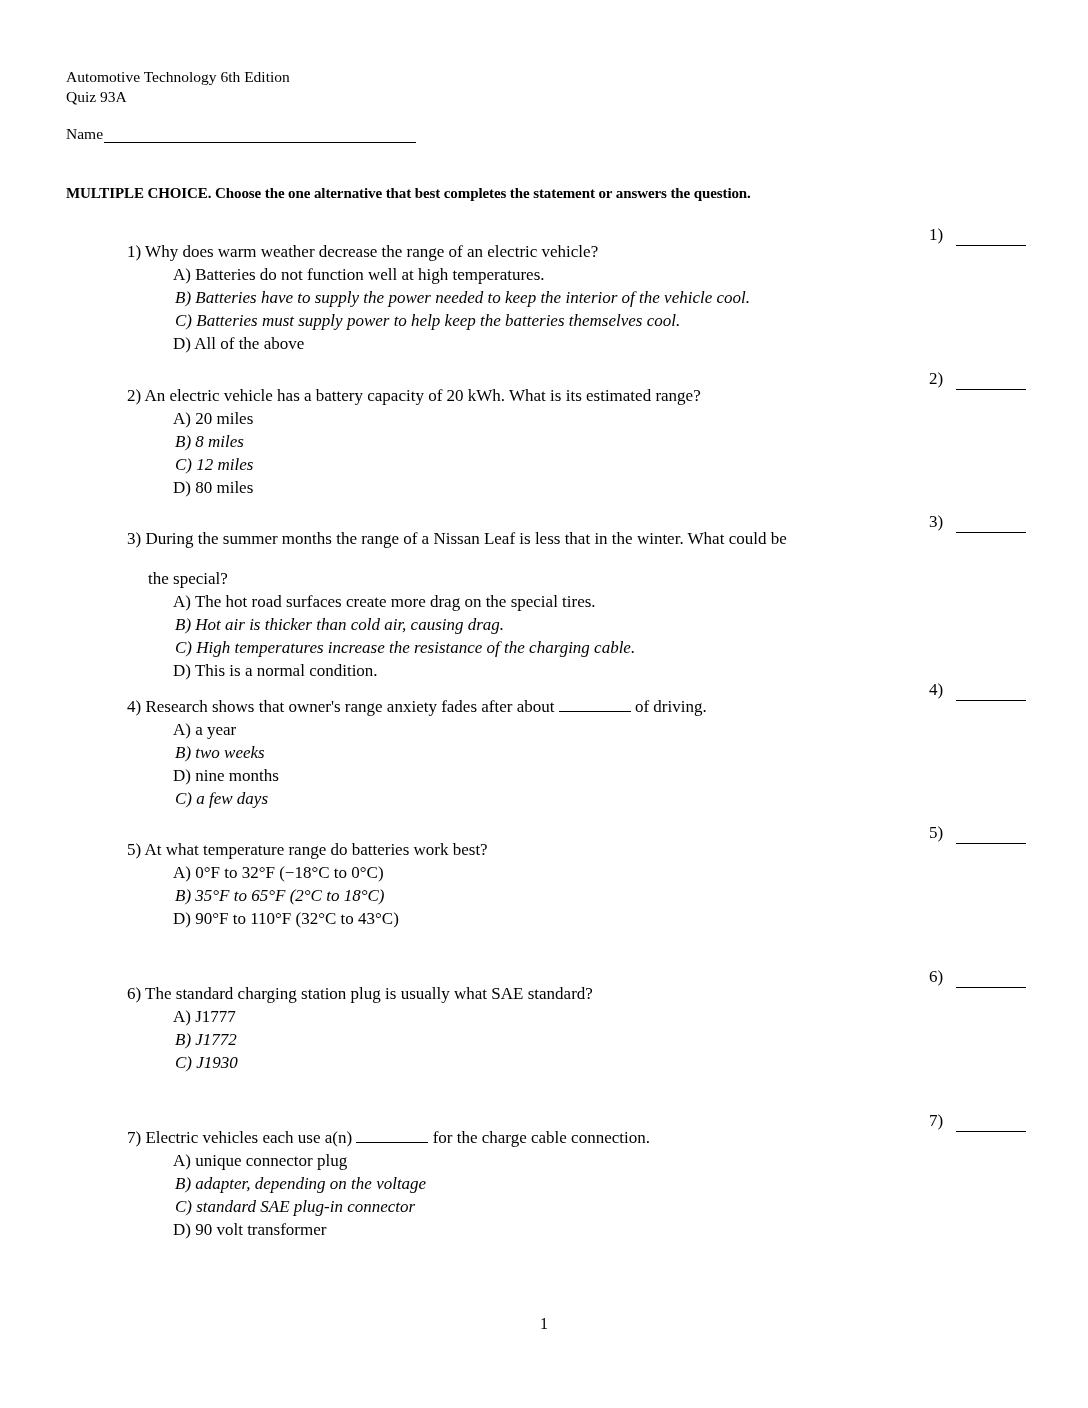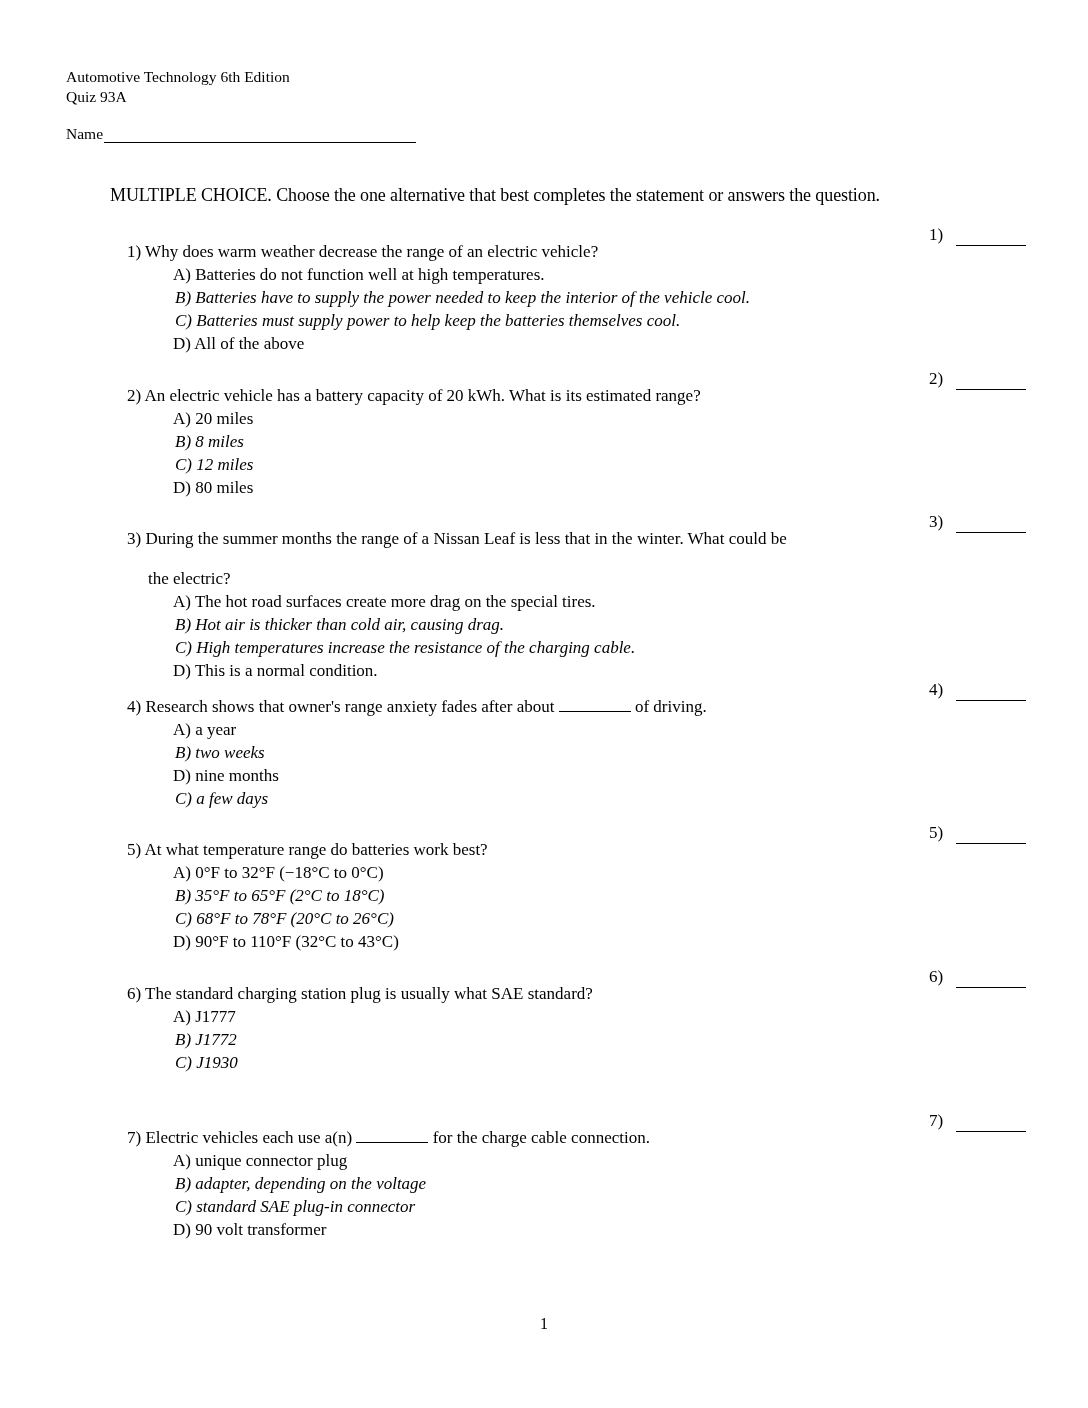--- a/index.html
+++ b/index.html
@@ -3,21 +3,21 @@
   <meta charset="utf-8">
   <style>
     html, body { margin: 0; padding: 0; background: #ffffff; }
     body {
       width: 1088px; height: 1408px; position: relative; overflow: hidden;
       font-family: "Liberation Serif", "DejaVu Serif", serif; color: #000;
     }
     .header { position: absolute; left: 66px; top: 67px; font-size: 15.5px; line-height: 20px; }
     .name-row { position: absolute; left: 66px; top: 125px; font-size: 15.5px; display: flex; align-items: flex-end; }
     .name-line { display: inline-block; width: 312px; border-bottom: 1px solid #000; height: 16px; margin-left: 1px; }
-    .instructions { position: absolute; left: 66px; top: 185px; font-size: 18px; font-weight: normal; letter-spacing: -0.1px; margin-left: 44px; }
+    .instructions { position: absolute; left: 66px; top: 185px; font-size: 15px; font-weight: bold; letter-spacing: -0.1px; }
     .question { position: absolute; left: 127px; width: 900px; font-size: 17px; line-height: 23px; }
     .q-stem { display: block; width: 770px; margin-top: 17px; }
     .q-stem .indent { padding-left: 21px; }
     .choice { display: block; padding-left: 46px; }
     .choice.b, .choice.c { padding-left: 48px; font-style: italic; }
     .answer-slot { position: absolute; left: 802px; top: 0; display: flex; align-items: flex-end; }
     .answer-num { width: 26px; text-align: left; }
     .answer-line { display: inline-block; width: 70px; border-bottom: 1.5px solid #000; height: 18px; margin-left: 1px; }
     .blank { display: inline-block; width: 72px; border-bottom: 1px solid #000; height: 14px; vertical-align: baseline; }
     .page-num { position: absolute; left: 0; width: 1088px; top: 1315px; text-align: center; font-size: 16px; }
@@ -56,21 +56,21 @@
   <span class="choice c">C) 12 miles</span>
   <span class="choice d">D) 80 miles</span>
   <div class="answer-slot">
     <span class="answer-num">2)</span>
     <span class="answer-line"></span>
   </div>
 </div>
 
 <div class="question" style="top:510px;">
   <span class="q-stem">3) During the summer months the range of a Nissan Leaf is less that in the winter. What could be</span>
-  <span class="q-stem"><span class="indent">the electric?</span></span>
+  <span class="q-stem"><span class="indent">the special?</span></span>
   <span class="choice a">A) The hot road surfaces create more drag on the special tires.</span>
   <span class="choice b">B) Hot air is thicker than cold air, causing drag.</span>
   <span class="choice c">C) High temperatures increase the resistance of the charging cable.</span>
   <span class="choice d">D) This is a normal condition.</span>
   <div class="answer-slot">
     <span class="answer-num">3)</span>
     <span class="answer-line"></span>
   </div>
 </div>
 
@@ -83,21 +83,20 @@
   <div class="answer-slot">
     <span class="answer-num">4)</span>
     <span class="answer-line"></span>
   </div>
 </div>
 
 <div class="question" style="top:821px;">
   <span class="q-stem">5) At what temperature range do batteries work best?</span>
   <span class="choice a">A) 0°F to 32°F (−18°C to 0°C)</span>
   <span class="choice b">B) 35°F to 65°F (2°C to 18°C)</span>
-  <span class="choice c">C) 68°F to 78°F (20°C to 26°C)</span>
   <span class="choice d">D) 90°F to 110°F (32°C to 43°C)</span>
   <div class="answer-slot">
     <span class="answer-num">5)</span>
     <span class="answer-line"></span>
   </div>
 </div>
 
 <div class="question" style="top:965px;">
   <span class="q-stem">6) The standard charging station plug is usually what SAE standard?</span>
   <span class="choice a">A) J1777</span>

